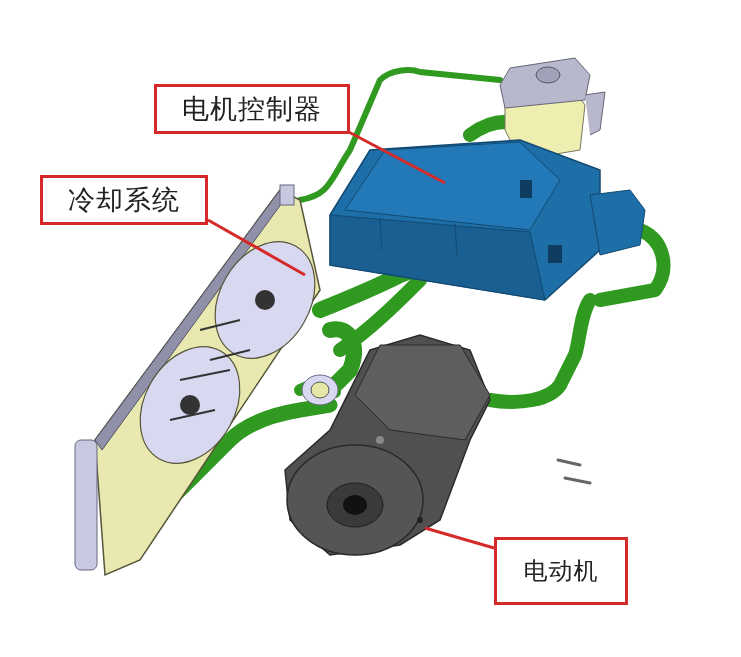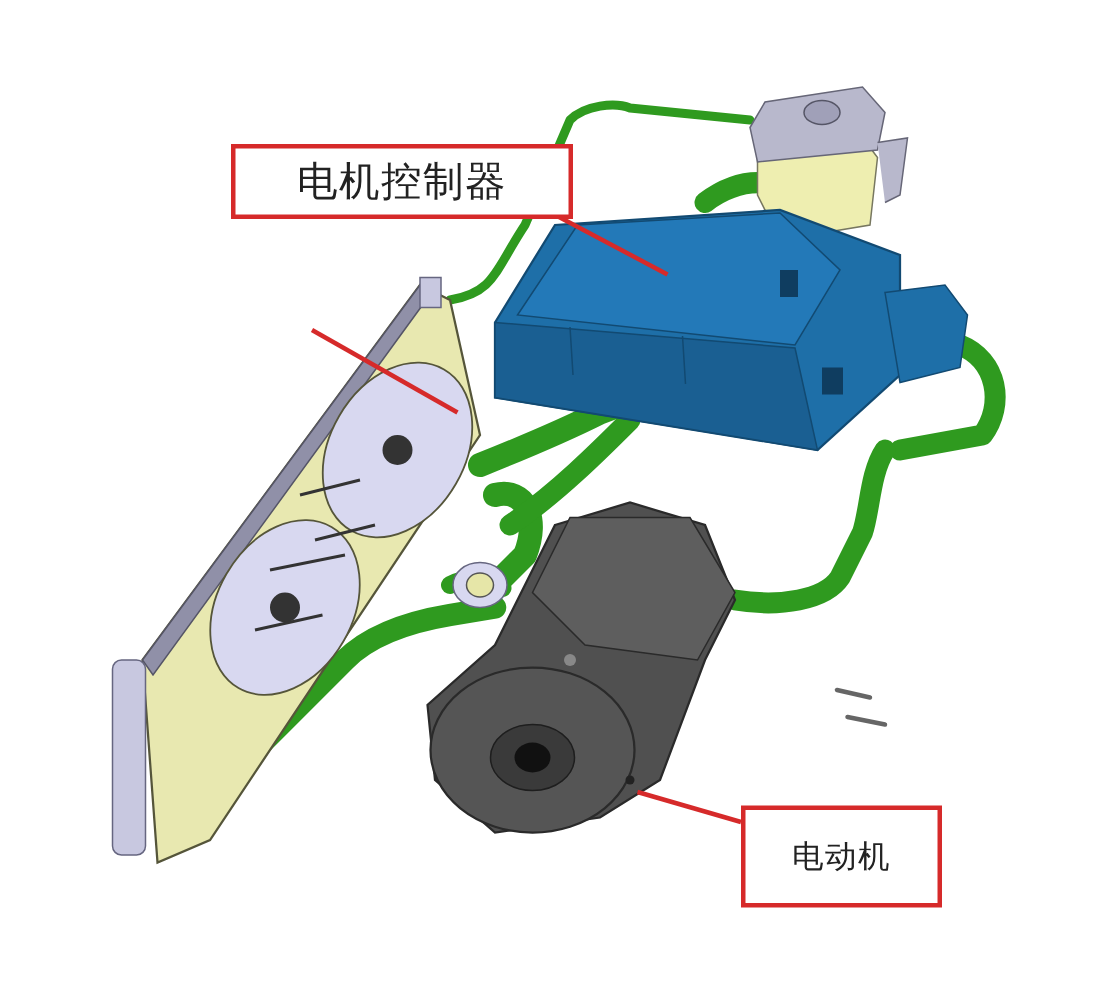--- a/index.html
+++ b/index.html
@@ -4,23 +4,23 @@
 <style>
   html, body { margin: 0; padding: 0; background: #ffffff; }
   body { width: 741px; height: 657px; position: relative; overflow: hidden;
          font-family: "DejaVu Sans", "Liberation Sans", sans-serif; }
   #stage { position: absolute; left: 0; top: 0; width: 741px; height: 657px; }
   .callout {
     position: absolute; background: #ffffff; border: 3px solid #d62a2a;
     box-sizing: border-box; display: flex; align-items: center; justify-content: center;
     color: #222222; font-size: 27px; letter-spacing: 1px; white-space: nowrap;
   }
-  #label-controller { left: 154px; top: 96px; width: 228px; height: 50px; }
+  #label-controller { left: 154px; top: 84px; width: 196px; height: 50px; }
   #label-cooling { left: 40px; top: 175px; width: 168px; height: 50px; }
-  #label-motor { left: 494px; top: 537px; width: 134px; height: 68px; font-size: 21px; }
+  #label-motor { left: 494px; top: 537px; width: 134px; height: 68px; font-size: 24px; }
   .watermark {
     position: absolute; left: 565px; top: 612px; color: #b8b8b8; font-size: 19px;
     white-space: nowrap;
   }
 </style>
 </head>
 <body>
 
 <div id="stage">
   <svg width="741" height="657" viewBox="0 0 741 657" xmlns="http://www.w3.org/2000/svg">
@@ -87,17 +87,20 @@
     <g stroke="#d62a2a" stroke-width="3" fill="none">
       <line x1="345" y1="130" x2="445" y2="183"></line>
       <line x1="208" y1="220" x2="305" y2="275"></line>
       <line x1="425" y1="528" x2="494" y2="548"></line>
     </g>
   </svg>
 
   <div class="callout" id="label-controller">
     <span>电机控制器</span>
   </div>
+  <div class="callout" id="label-cooling">
+    <span>冷却系统</span>
+  </div>
   <div class="callout" id="label-motor">
     <span>电动机</span>
   </div>
 
 </div>
 
 </body></html>

